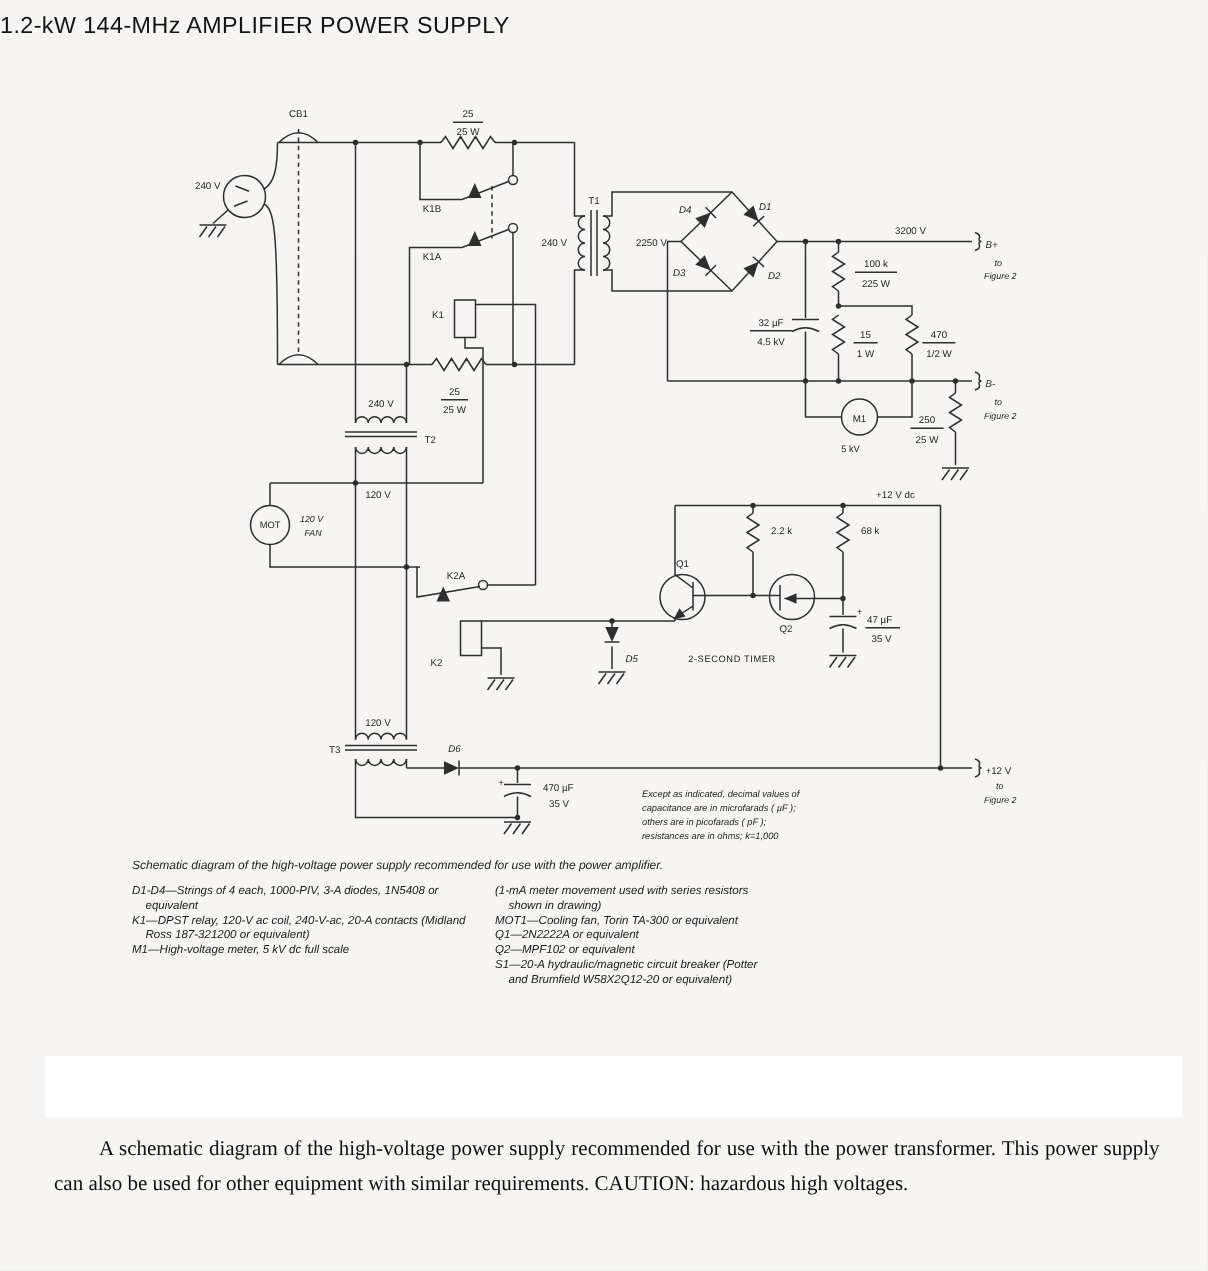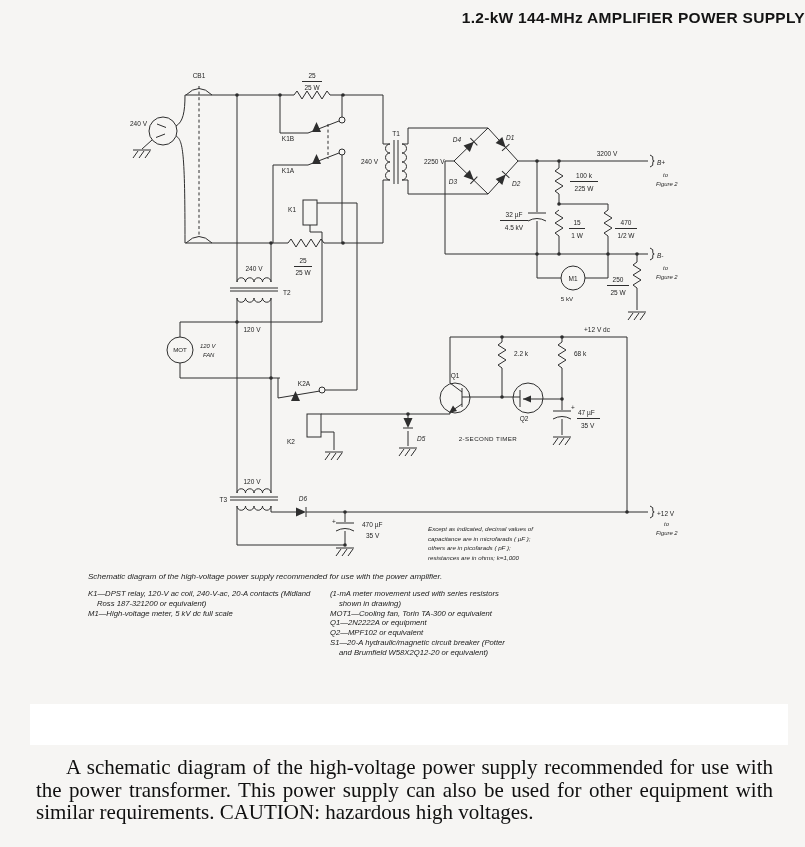--- a/index.html
+++ b/index.html
@@ -1,36 +1,36 @@
 <!DOCTYPE html>
 <html><head>
 <meta charset="utf-8">
 <style>
   html,body{margin:0;padding:0;background:#e9e9e9}
   .page{position:relative;width:805px;height:847px;background:#f6f5f3;
         font-family:"Liberation Sans",sans-serif;overflow:hidden}
-  .title{position:absolute;top:9px;left:0;width:100%;text-align:right;
-         font-size:15.5px;font-weight:bold;color:#141414;letter-spacing:.3px}
+  .title{position:absolute;top:9px;left:0;width:100%;text-align:left;
+         font-size:15.5px;font-weight:normal;color:#141414;letter-spacing:.3px}
   svg.sch{position:absolute;top:60px;left:0}
   svg text{font-family:"Liberation Sans",sans-serif;fill:#1e1e1e;font-size:6.5px}
   .t5{font-size:5.9px;font-style:italic}
   .t6{font-size:6.2px}
   .ital{font-style:italic}
   .ln{stroke:#2e2e2e;stroke-width:1;fill:none}
   .fil{fill:#2e2e2e;stroke:none}
   .dash{stroke-dasharray:3,2.6}
   .dot{fill:#2e2e2e;stroke:none}
   .caption{position:absolute;top:572px;left:88px;width:620px;font-size:8px;
            font-style:italic;color:#1d1d1d}
   .pl-col{position:absolute;top:589px;font-size:7.7px;font-style:italic;
           line-height:9.8px;color:#1a1a1a}
   .pl-item{padding-left:9px;text-indent:-9px}
   .band{position:absolute;top:704px;left:30px;width:758px;height:41px;background:#ffffff}
   .para{position:absolute;top:756px;left:36px;width:737px;
-        font-family:"Liberation Serif",serif;font-size:21px;line-height:22.5px;
+        font-family:"Liberation Serif",serif;font-size:14px;line-height:22.5px;
         color:#101010;text-align:justify;text-indent:30px}
 </style>
 </head>
 <body>
 
 <div class="page">
 
   <div class="title">1.2-kW 144-MHz AMPLIFIER POWER SUPPLY</div>
 
   <svg class="sch" width="805" height="505" viewBox="0 0 805 505">
@@ -332,27 +332,28 @@
       <text class="t6 ital" x="428" y="471">Except as indicated, decimal values of</text>
       <text class="t6 ital" x="428" y="480.5">capacitance are in microfarads ( µF );</text>
       <text class="t6 ital" x="428" y="490">others are in picofarads ( pF );</text>
       <text class="t6 ital" x="428" y="499.5">resistances are in ohms; k=1,000</text>
     </g>
   </svg>
 
   <div class="caption">Schematic diagram of the high-voltage power supply recommended for use with the power amplifier.</div>
 
   <div class="pl-col" style="left:88px;width:234px">
+    <div class="pl-item">D1-D4—Strings of 4 each, 1000-PIV, 3-A diodes, 1N5408 or equivalent</div>
     <div class="pl-item">K1—DPST relay, 120-V ac coil, 240-V-ac, 20-A contacts (Midland Ross 187-321200 or equivalent)</div>
     <div class="pl-item">M1—High-voltage meter, 5 kV dc full scale</div>
   </div>
   <div class="pl-col" style="left:330px;width:182px">
     <div class="pl-item">(1-mA meter movement used with series resistors shown in drawing)</div>
     <div class="pl-item">MOT1—Cooling fan, Torin TA-300 or equivalent</div>
-    <div class="pl-item">Q1—2N2222A or equipment</div>
+    <div class="pl-item">Q1—2N2222A or equivalent</div>
     <div class="pl-item">Q2—MPF102 or equivalent</div>
     <div class="pl-item">S1—20-A hydraulic/magnetic circuit breaker (Potter and Brumfield W58X2Q12-20 or equivalent)</div>
   </div>
   <div class="pl-col" style="left:512px;width:228px">
   </div>
 
   <div class="band"></div>
 
   <div class="para">A schematic diagram of the high-voltage power supply recommended for use with the power transformer. This power supply can also be used for other equipment with similar requirements. CAUTION: hazardous high voltages.</div>
 

